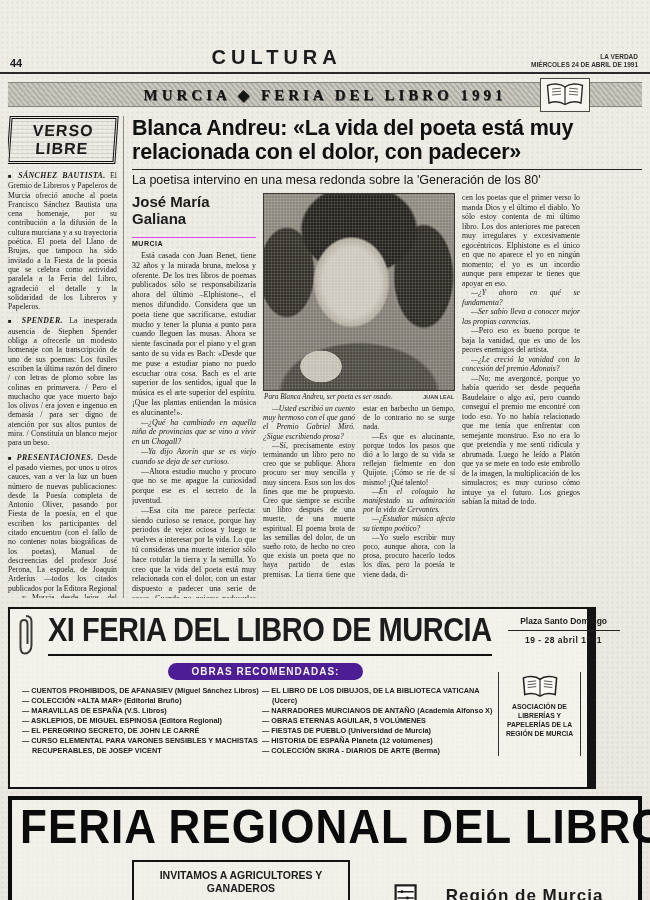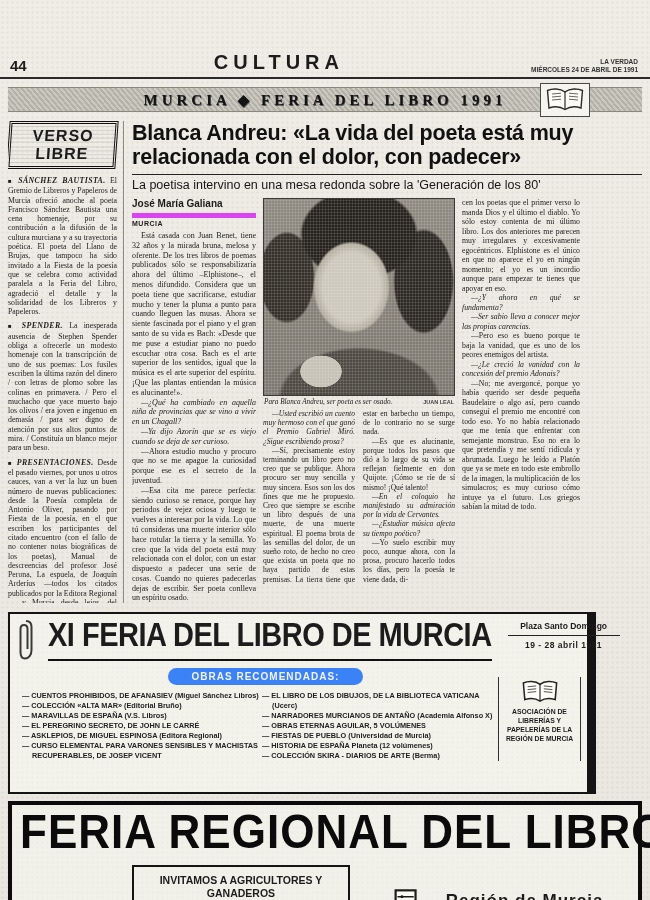--- a/index.html
+++ b/index.html
@@ -15,21 +15,21 @@
   }
   .page { position: relative; width: 650px; height: 900px; overflow: hidden; }
 
   
   .masthead {
     display: flex; justify-content: space-between; align-items: flex-end;
     padding: 16px 12px 3px 10px;
     border-bottom: 2px solid #2a2a2a;
     font-family: "Liberation Sans", sans-serif;
   }
-  .page-num { font-weight: bold; font-size: 15px; margin-top: 41px; }
+  .page-num { font-weight: bold; font-size: 11px; margin-top: 41px; }
   .section-title { font-weight: bold; font-size: 20px; letter-spacing: 5px; }
   .issue { text-align: right; font-size: 6.5px; line-height: 8px; color: #333; font-weight: bold; }
 
   
   .banner {
     position: relative; margin: 8px 8px 0 8px; height: 25px;
     background: repeating-linear-gradient(50deg, #b4b1a8 0 2px, #ccc9c0 2px 4px, #beb بb2 0);
     background: repeating-linear-gradient(50deg, #b4b1a8 0 2px, #cbc8bf 2px 4px);
     border-top: 1px solid #8a877f; border-bottom: 1px solid #8a877f;
     display: flex; align-items: center; justify-content: center;
@@ -60,22 +60,22 @@
 
   .article { flex: 1; padding-left: 8px; overflow: hidden; }
   .headline {
     font-family: "Liberation Sans", sans-serif; font-weight: bold;
     font-size: 21.5px; line-height: 24px; letter-spacing: -.2px; color: #111;
   }
   .subhead-wrap { border-top: 1.5px solid #222; margin-top: 5px; padding: 3px 0 4px 0; }
   .subhead { font-family: "Liberation Sans", sans-serif; font-size: 12.5px; color: #161616; }
   .article-body { display: flex; gap: 7px; height: 428px; overflow: hidden; margin-top: 2px; }
 
-  .byline { font-family: "Liberation Sans", sans-serif; font-weight: bold; font-size: 10px;
-            border-bottom: 5px solid #d946ef; padding-bottom: 4px; }
+  .byline { font-family: "Liberation Sans", sans-serif; font-weight: bold; font-size: 15px;
+            border-bottom: 1px solid #d946ef; padding-bottom: 10px; }
   .dateline { font-family: "Liberation Sans", sans-serif; font-weight: bold; font-size: 7px;
               letter-spacing: .5px; margin: 2px 0 4px 0; }
 
   .colA { width: 124px; flex: none; overflow: hidden; }
   .mid  { width: 192px; flex: none; }
   .colD { width: 118px; flex: none; overflow: hidden; }
 
   .p { font-size: 8px; line-height: 9.8px; text-align: justify; text-indent: 9px; }
   .q { font-style: italic; }
   .colD .p { font-size: 7.8px; line-height: 9.5px; }
@@ -113,21 +113,21 @@
   .feria-title-wrap { flex: 1; border-bottom: 2.5px solid #111; padding-bottom: 4px; display: flex; align-items: center; }
   .feria-title {
     font-family: "Liberation Sans", sans-serif; font-weight: bold; font-size: 29px;
     letter-spacing: -.5px; transform: scaleY(1.15); transform-origin: bottom; white-space: nowrap;
   }
   .feria-where { flex: none; width: 112px; margin-left: 8px; text-align: center;
                  font-family: "Liberation Sans", sans-serif; font-weight: bold; }
   .feria-place { font-size: 8.5px; border-bottom: 1.5px solid #222; padding: 2px 0 4px 0; }
   .feria-dates { font-size: 8.5px; padding-top: 4px; letter-spacing: .5px; }
   .obras-pill {
-    width: 195px; margin: 7px auto 6px 150px; background: #3b82f6; color: #f4f2ec;
+    width: 195px; margin: 7px auto 6px 150px; background: #4c1d95; color: #f4f2ec;
     border-radius: 11px; text-align: center; padding: 3px 0;
     font-family: "Liberation Sans", sans-serif; font-weight: bold; font-size: 10px; letter-spacing: 1px;
   }
   .feria-lists { display: flex; }
   .obras-list { list-style: none; font-family: "Liberation Sans", sans-serif; font-size: 7.3px;
                 line-height: 10px; font-weight: bold; color: #222; }
   .list-left { width: 244px; padding-left: 4px; }
   .list-right { width: 236px; }
   .obras-list li { padding-left: 10px; text-indent: -10px; }
   .obras-list li::before { content: "— "; }
@@ -251,22 +251,22 @@
       </div>
     </div>
 
     <div class="obras-pill">OBRAS RECOMENDADAS:</div>
 
     <div class="feria-lists">
       <ul class="obras-list list-left">
         <li>CUENTOS PROHIBIDOS, DE AFANASIEV (Miguel Sánchez Libros)</li>
         <li>COLECCIÓN «ALTA MAR» (Editorial Bruño)</li>
         <li>MARAVILLAS DE ESPAÑA (V.S. Libros)</li>
+        <li>ASKLEPIOS, DE MIGUEL ESPINOSA (Editora Regional)</li>
         <li>EL PEREGRINO SECRETO, DE JOHN LE CARRÉ</li>
-        <li>ASKLEPIOS, DE MIGUEL ESPINOSA (Editora Regional)</li>
         <li>CURSO ELEMENTAL PARA VARONES SENSIBLES Y MACHISTAS RECUPERABLES, DE JOSEP VICENT</li>
       </ul>
       <ul class="obras-list list-right">
         <li>EL LIBRO DE LOS DIBUJOS, DE LA BIBLIOTECA VATICANA (Ucerc)</li>
         <li>NARRADORES MURCIANOS DE ANTAÑO (Academia Alfonso X)</li>
         <li>OBRAS ETERNAS AGUILAR, 5 VOLÚMENES</li>
         <li>FIESTAS DE PUEBLO (Universidad de Murcia)</li>
         <li>HISTORIA DE ESPAÑA Planeta (12 volúmenes)</li>
         <li>COLECCIÓN SKIRA - DIARIOS DE ARTE (Berma)</li>
       </ul>

